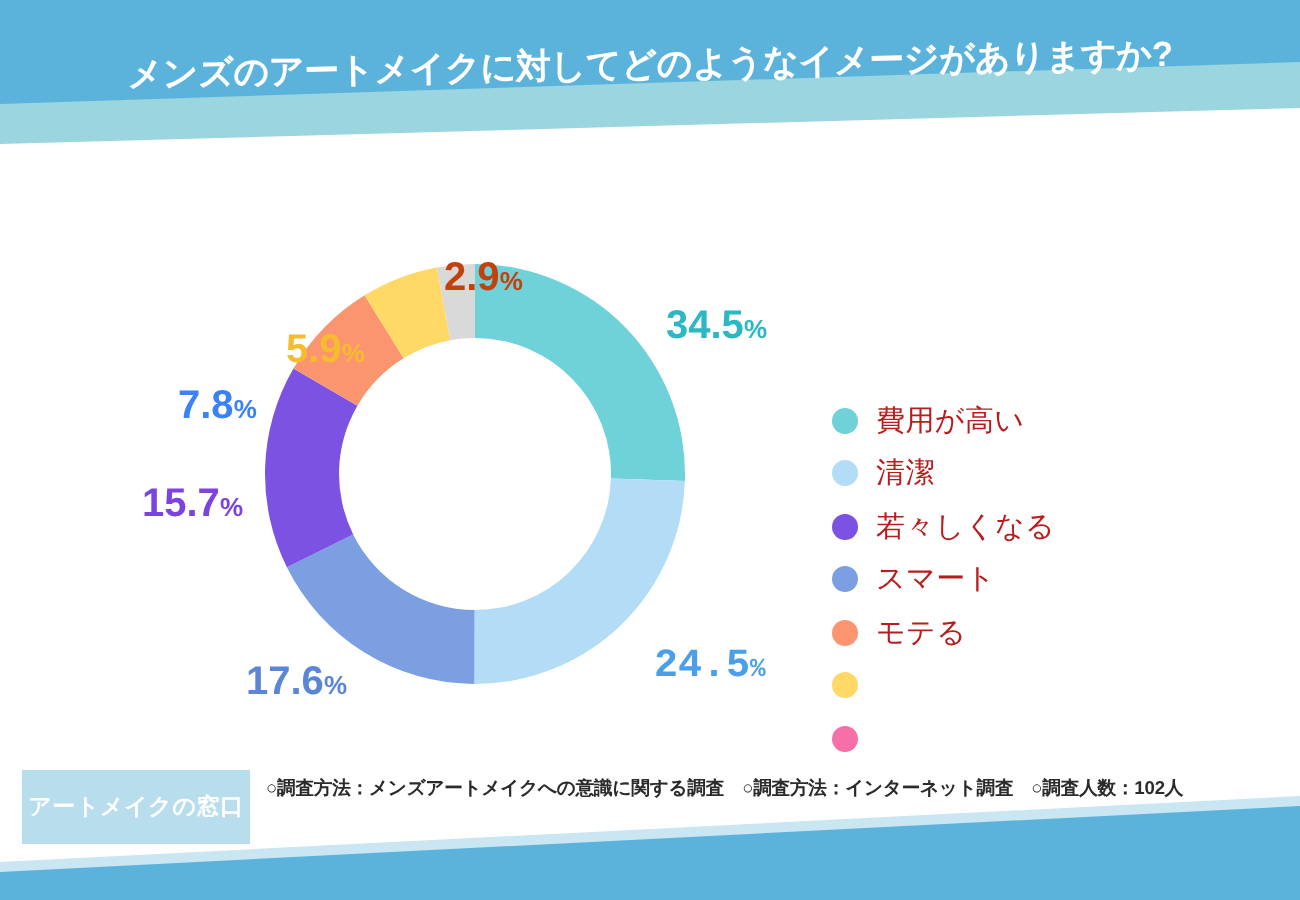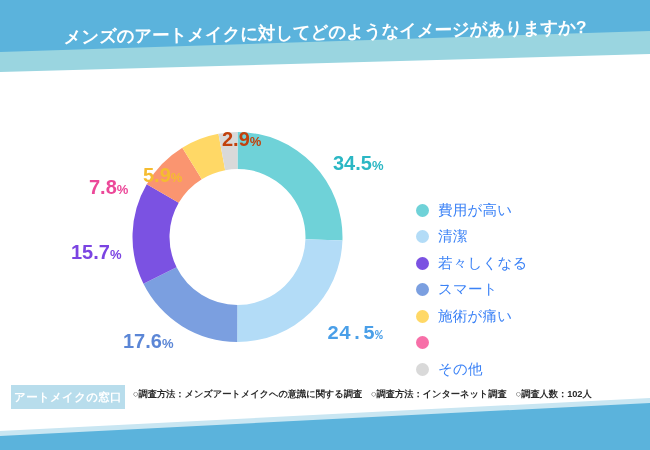--- a/index.html
+++ b/index.html
@@ -102,21 +102,21 @@
   }
   .legend-dot {
     width: 13px;
     height: 13px;
     border-radius: 50%;
     flex: 0 0 13px;
     margin-right: 9px;
   }
   .legend-label {
     font-size: 14.5px;
-    color: #3b82f6;
+    color: #b91c1c;
     white-space: pre;
     letter-spacing: 0.2px;
   }
 
   
   .footer-wrap {
     position: absolute;
     left: 0; top: 377px;
     width: 650px;
     height: 73px;
@@ -137,21 +137,21 @@
     width: 650px;
     height: 73px;
     background: #c9e6f2;
     clip-path: polygon(0 54px, 650px 21px, 650px 26px, 0 59px);
   }
   .brand-badge {
     position: absolute;
     left: 11px;
     top: 8px;
     width: 114px;
-    height: 24px;
+    height: 37px;
     background: #b8ddec;
     display: flex;
     align-items: center;
     justify-content: center;
   }
   .brand-badge span {
     color: #ffffff;
     font-size: 11.5px;
     font-weight: bold;
     letter-spacing: 0.3px;
@@ -192,21 +192,21 @@
             <path d="M 41.732880676714146 57.214300707934264 A 105 105 0 0 1 77.30721697371126 20.67611348685608 L 96.75610242107015 52.15214968672584 A 68 68 0 0 0 73.71748462872917 75.81497569656696 Z" fill="#fa9570"></path>
             <path d="M 77.30721697371126 20.67611348685608 A 105 105 0 0 1 113.45456073337168 6.74172554637002 L 120.16581076065975 43.127974639553926 A 68 68 0 0 0 96.75610242107015 52.15214968672584 Z" fill="#ffd866"></path>
             <path d="M 113.45456073337168 6.74172554637002 A 105 105 0 0 1 132.49999999999997 5 L 132.5 42 A 68 68 0 0 0 120.16581076065975 43.127974639553926 Z" fill="#d9d9d9"></path>
           </g>
       </svg>
       <div id="slice-label-layer">
           <div class="slice-label" style="left: 228px; top: 26px; color: rgb(43, 183, 196);"><span class="num">34.5</span><span class="pct">%</span></div>
           <div class="slice-label" style="left: 222px; top: 197px; color: rgb(74, 159, 232); font-family: Liberation Mono, monospace;"><span class="num">24.5</span><span class="pct">%</span></div>
           <div class="slice-label" style="left: 18px; top: 204px; color: rgb(91, 134, 214);"><span class="num">17.6</span><span class="pct">%</span></div>
           <div class="slice-label" style="left: -34px; top: 115px; color: rgb(123, 68, 226);"><span class="num">15.7</span><span class="pct">%</span></div>
-          <div class="slice-label" style="left: -16px; top: 50px; color: #ec4899;"><span class="num">7.8</span><span class="pct">%</span></div>
+          <div class="slice-label" style="left: -16px; top: 66px; color: #3b82f6;"><span class="num">7.8</span><span class="pct">%</span></div>
           <div class="slice-label" style="left: 38px; top: 18px; color: rgb(245, 188, 48); margin-top: 20px;"><span class="num">5.9</span><span class="pct">%</span></div>
           <div class="slice-label" style="left: 117px; top: 2px; color: #c2410c;"><span class="num">2.9</span><span class="pct">%</span></div>
         </div>
     </div>
 
     <div class="legend" id="legend-list">
         <div class="legend-item">
           <span class="legend-dot" style="background: rgb(111, 210, 216);"></span>
           <span class="legend-label">費用が高い</span>
         </div>
@@ -216,22 +216,25 @@
         </div>
         <div class="legend-item">
           <span class="legend-dot" style="background: rgb(123, 82, 226);"></span>
           <span class="legend-label">若々しくなる</span>
         </div>
         <div class="legend-item">
           <span class="legend-dot" style="background: rgb(123, 159, 224);"></span>
           <span class="legend-label">スマート</span>
         </div>
         <div class="legend-item">
+          <span class="legend-dot" style="background: rgb(250, 149, 112);"></span>
+          <span class="legend-label">モテる</span>
+        </div>
+        <div class="legend-item">
           <span class="legend-dot" style="background: rgb(255, 216, 102);"></span>
-          <span class="legend-label">施術が痛い</span>
         </div>
         <div class="legend-item">
           <span class="legend-dot" style="background: rgb(247, 111, 168);"></span>
         </div>
         <div class="legend-item">
           <span class="legend-dot" style="background: rgb(217, 217, 217);"></span>
           <span class="legend-label">その他</span>
         </div>
       </div>
 

